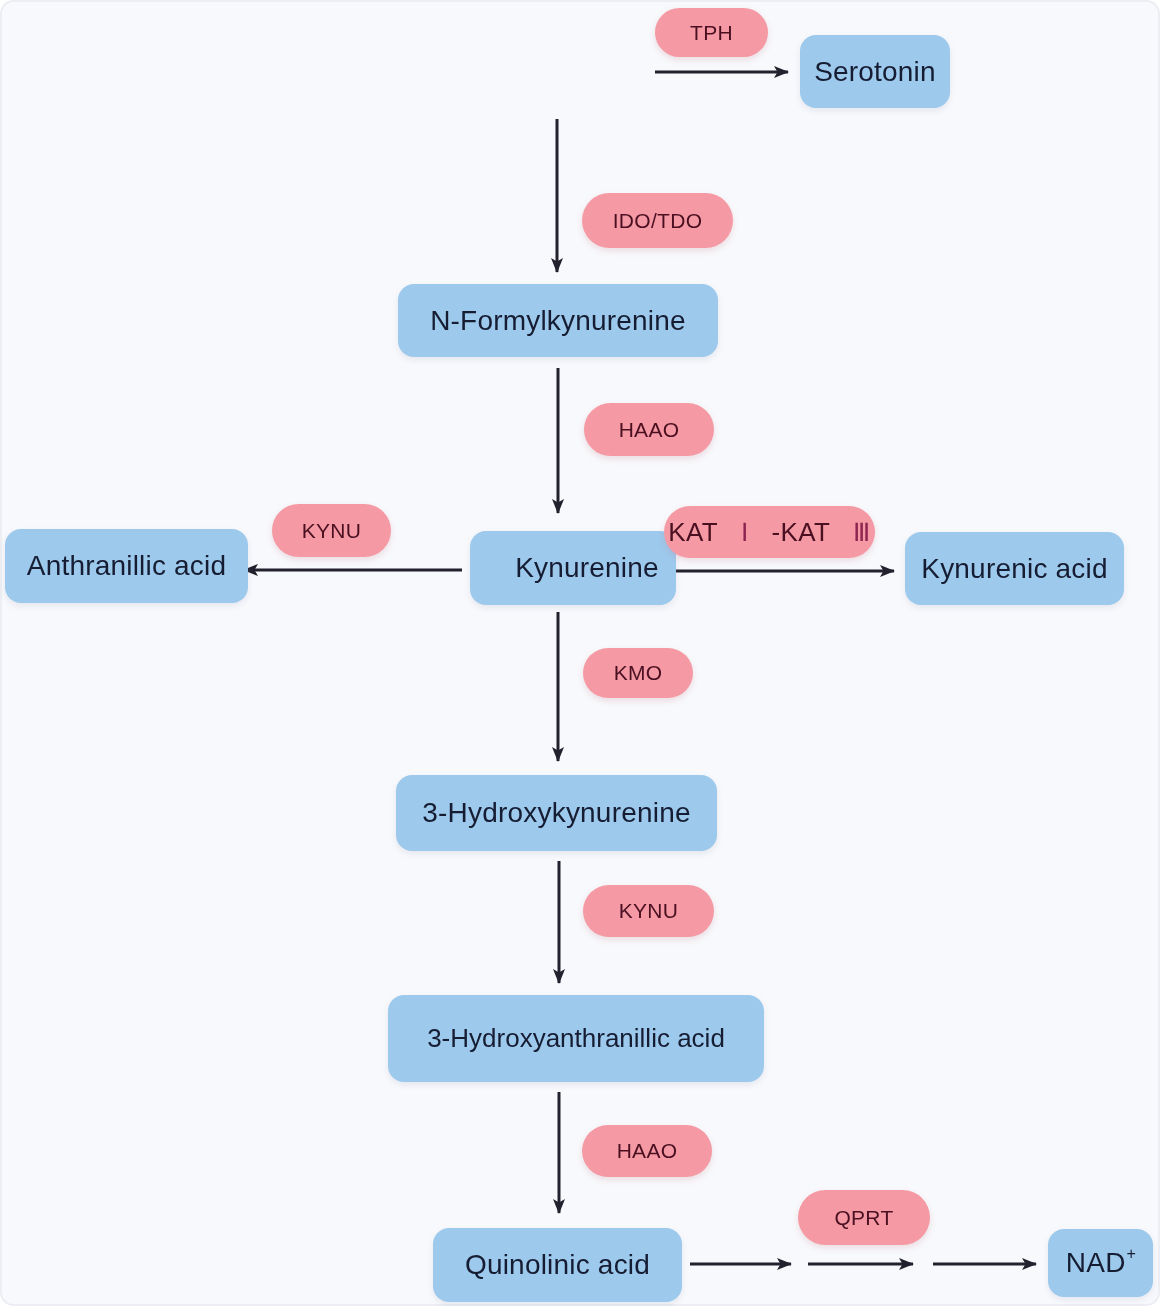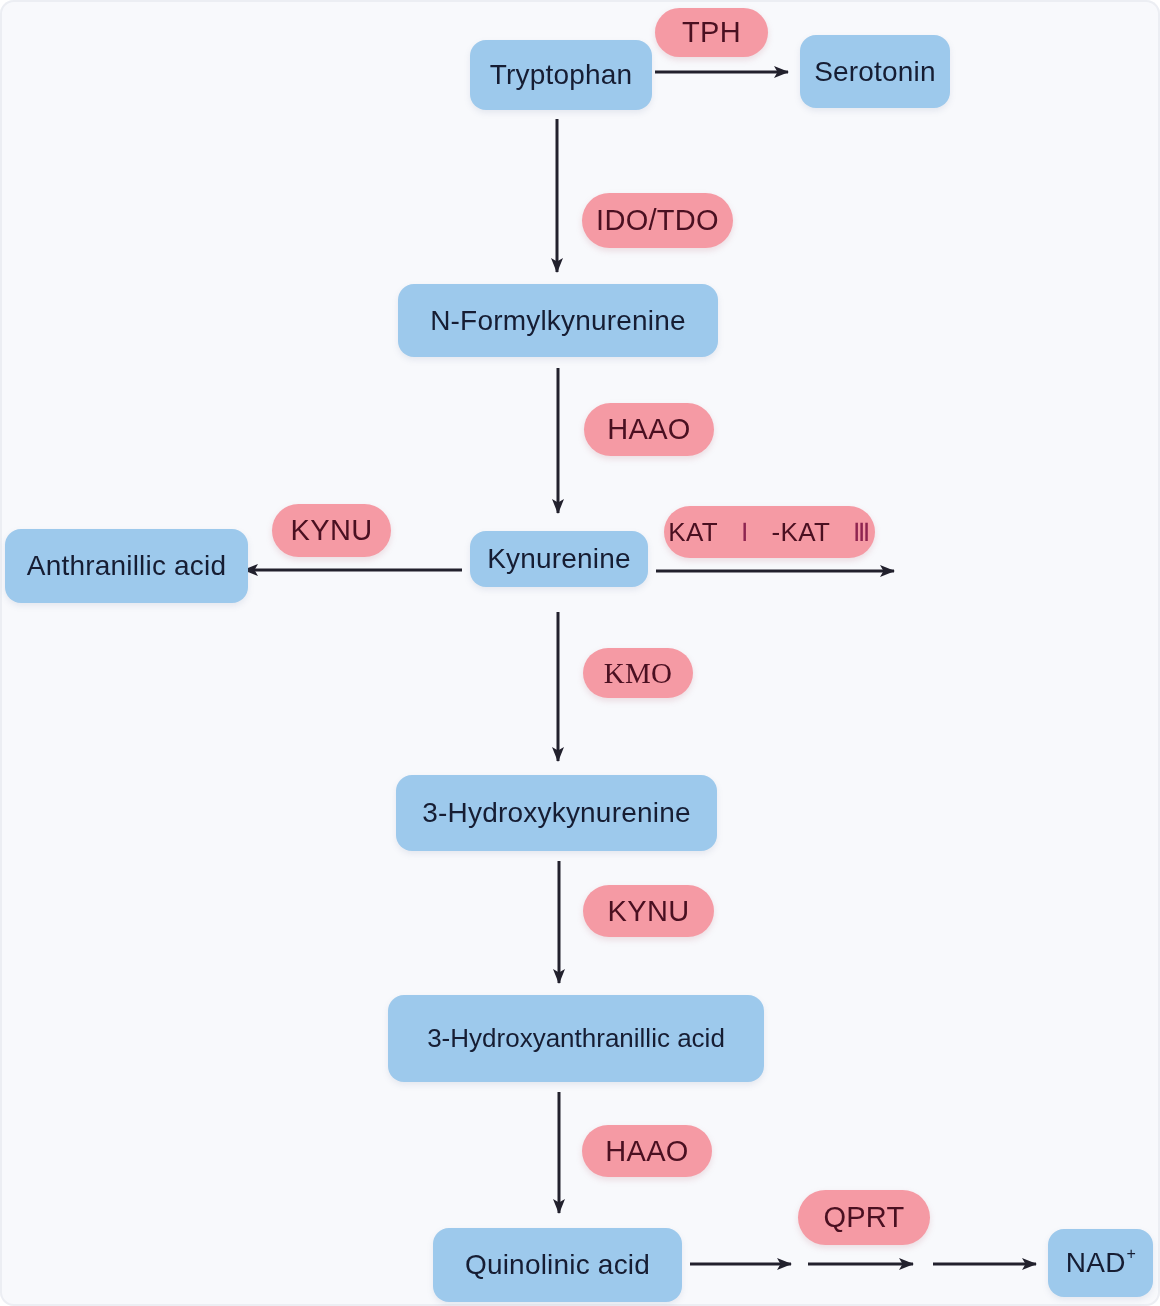--- a/index.html
+++ b/index.html
@@ -22,21 +22,21 @@
     box-shadow: 0 3px 6px rgba(110,125,160,0.14);
     white-space:nowrap;
   }
   .met.small-text { font-size:26px; letter-spacing:0; }
   .enz {
     position:absolute;
     background: var(--enzyme-fill, #f59aa4);
     color: var(--enzyme-text, #4a1021);
     border-radius:30px;
     display:flex; align-items:center; justify-content:center;
-    font-size:29px; letter-spacing:0.3px;
+    font-size:21px; letter-spacing:0.3px;
     box-shadow: 0 3px 6px rgba(190,120,130,0.22);
     white-space:nowrap;
   }
   .enz.kat { gap:23px; font-size:26px; }
   .numeral {
     font-family:"Liberation Serif", serif;
     color: var(--kat-numeral-color, #8e2450);
     font-size:25px;
   }
   .nad-sup { font-size:16px; position:relative; top:-9px; left:1px; }
@@ -61,40 +61,40 @@
     <line x1="462" y1="570" x2="244" y2="570" marker-end="url(#ah)"></line>
     <line x1="656" y1="571" x2="894" y2="571" marker-end="url(#ah)"></line>
     <line x1="558" y1="612" x2="558" y2="761" marker-end="url(#ah)"></line>
     <line x1="559" y1="861" x2="559" y2="983" marker-end="url(#ah)"></line>
     <line x1="559" y1="1092" x2="559" y2="1213" marker-end="url(#ah)"></line>
     <line x1="690" y1="1264" x2="791" y2="1264" marker-end="url(#ah)"></line>
     <line x1="808" y1="1264" x2="913" y2="1264" marker-end="url(#ah)"></line>
     <line x1="933" y1="1264" x2="1036" y2="1264" marker-end="url(#ah)"></line>
   </svg>
 
-  <div class="met" style="left:470px; top:40px; width:182px; height:70px;">
-    <span>Tryptophan</span>
-  </div>
 
   <div class="met" style="left:398px; top:284px; width:320px; height:73px;">
     <span>N-Formylkynurenine</span>
   </div>
 
   <div class="met" style="left:800px; top:35px; width:150px; height:73px;">
     <span>Serotonin</span>
   </div>
 
   <div class="met" style="left:5px; top:529px; width:243px; height:74px;">
     <span>Anthranillic acid</span>
   </div>
 
-  <div class="met" style="left:470px; top:531px; width:178px; height:56px;">
+  <div class="met" style="left:470px; top:531px; width:178px; height:74px;padding-left:28px;">
     <span>Kynurenine</span>
   </div>
 
+  <div class="met" style="left:905px; top:532px; width:219px; height:73px;">
+    <span>Kynurenic acid</span>
+  </div>
 
   <div class="met" style="left:396px; top:775px; width:321px; height:76px;">
     <span>3-Hydroxykynurenine</span>
   </div>
 
   <div class="met small-text" style="left:372px; top:995px; width:376px; height:87px;margin-left:16px;">
     <span>3-Hydroxyanthranillic acid</span>
   </div>
 
   <div class="met" style="left:433px; top:1228px; width:249px; height:74px;">
@@ -122,21 +122,21 @@
     <span>KYNU</span>
   </div>
 
   <div class="enz kat" style="left:664px; top:506px; width:211px; height:52px;">
     <span>KAT</span>
     <span class="numeral">Ⅰ</span>
     <span>-KAT</span>
     <span class="numeral">Ⅲ</span>
   </div>
 
-  <div class="enz" style="left:583px; top:648px; width:110px; height:50px;font-family:Liberation Serif, serif;">
+  <div class="enz" style="left:583px; top:648px; width:110px; height:50px;">
     <span>KMO</span>
   </div>
 
   <div class="enz" style="left:583px; top:885px; width:131px; height:52px;">
     <span>KYNU</span>
   </div>
 
   <div class="enz" style="left:582px; top:1125px; width:130px; height:52px;">
     <span>HAAO</span>
   </div>

